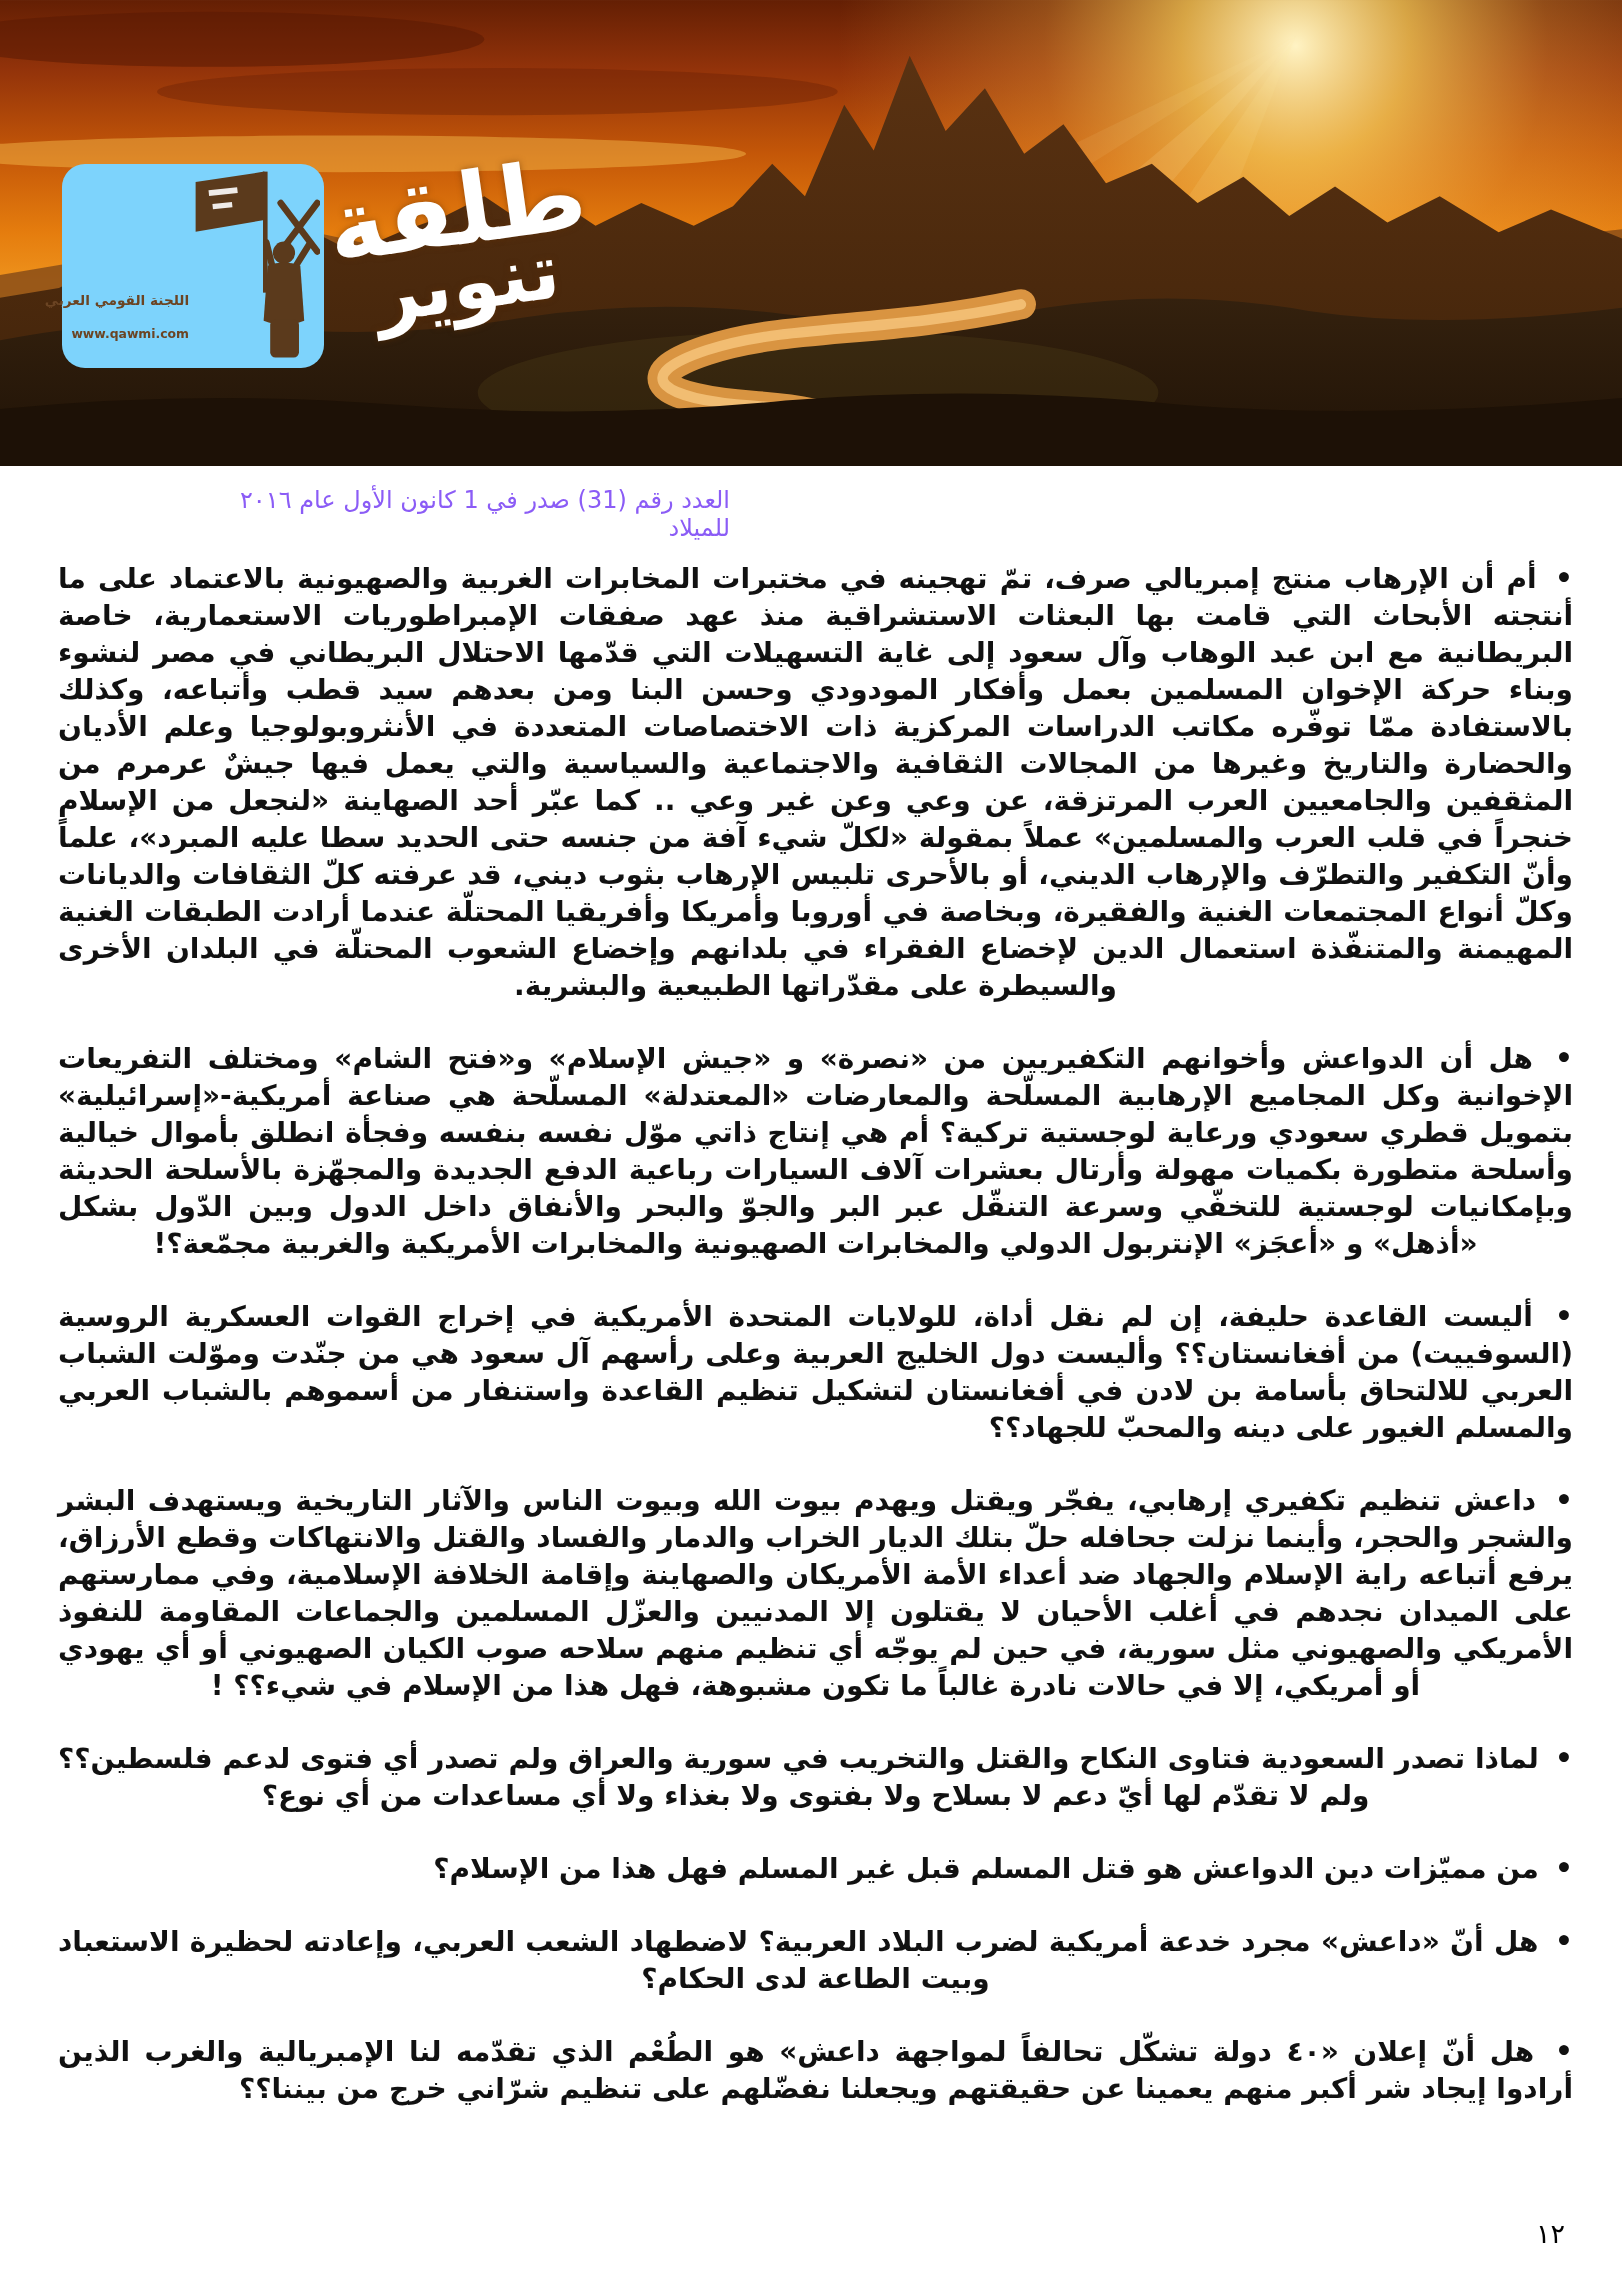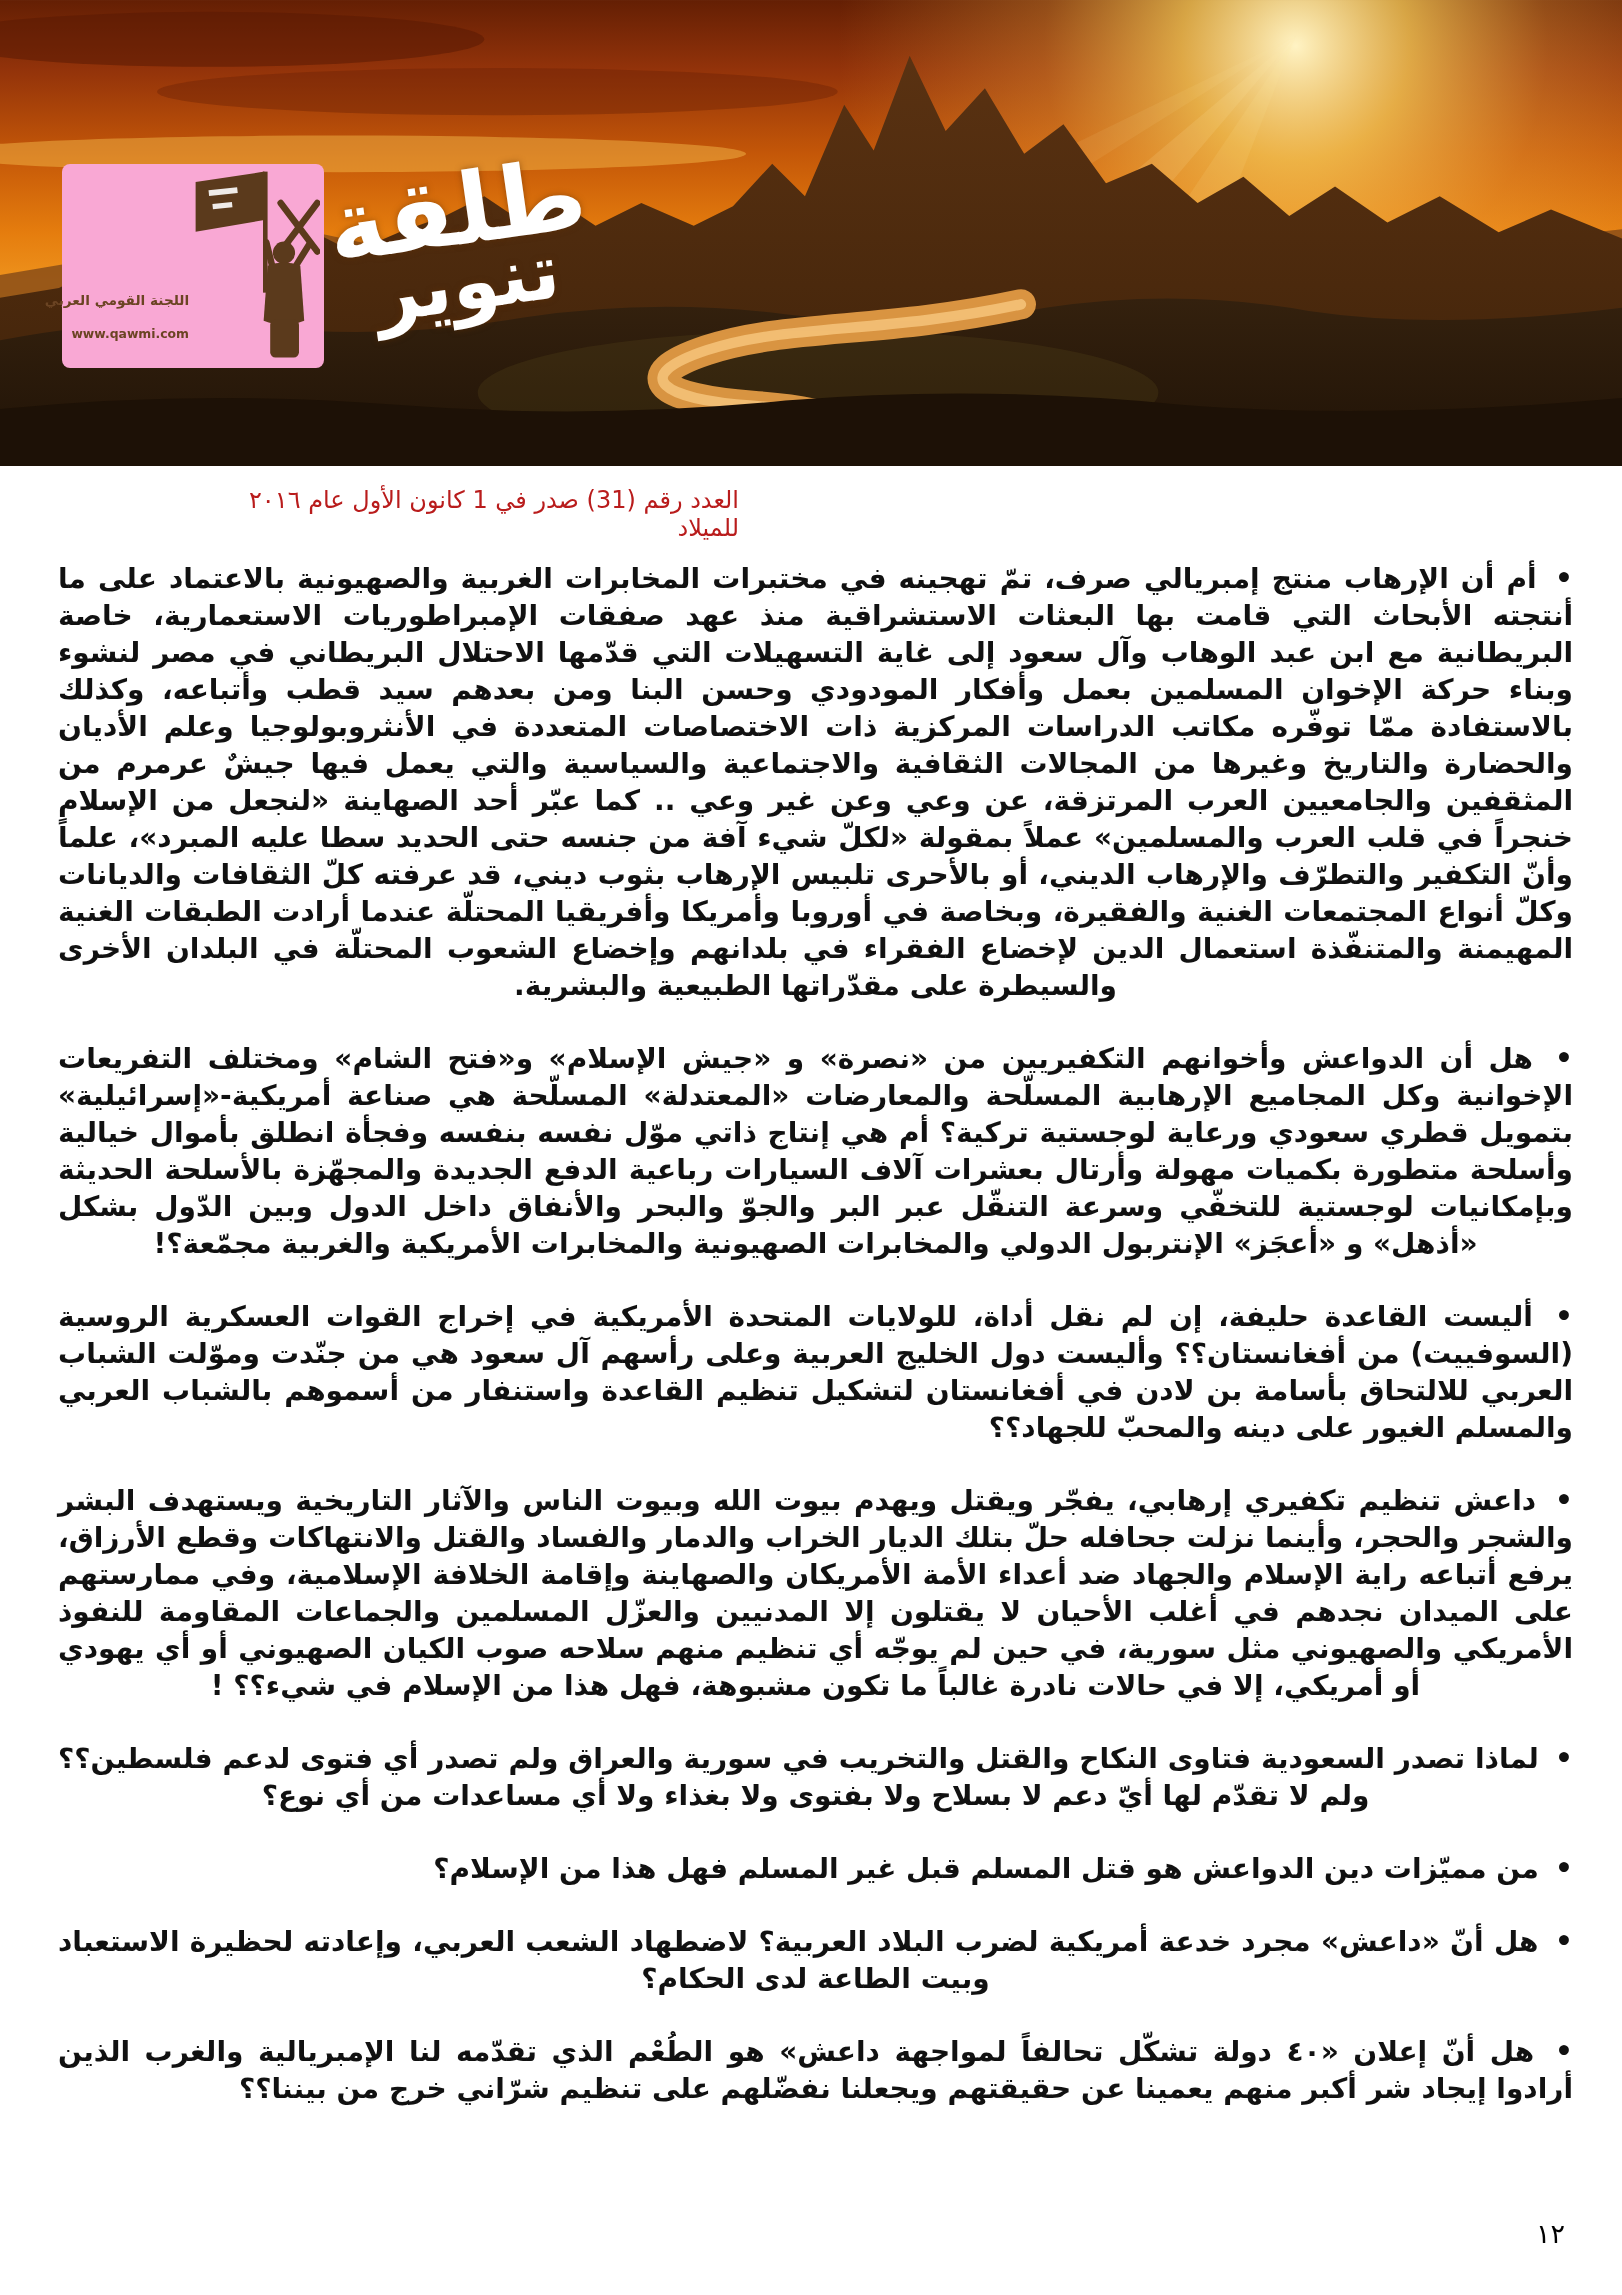--- a/index.html
+++ b/index.html
@@ -6,21 +6,21 @@
   .page{
     position:relative;width:1623px;height:2295px;background:#ffffff;
     font-family:"DejaVu Sans","Liberation Serif",sans-serif;
     overflow:hidden;direction:rtl;
   }
   
   .banner{position:absolute;left:0;top:0;width:1623px;height:466px;}
   .banner svg{display:block;}
   .logo-box{
     position:absolute;left:62px;top:164px;width:262px;height:204px;
-    background:#f9a8d4;border-radius:8px;direction:ltr;
+    background:#7dd3fc;border-radius:23px;direction:ltr;
   }
   .org-name{
     position:absolute;left:9.2px;top:128px;width:118px;
     font-size:13.7px;font-weight:bold;color:#6b4423;direction:rtl;
     white-space:nowrap;text-align:center;
   }
   .org-url{
     position:absolute;left:9.2px;top:162px;width:118px;
     font-size:12.4px;font-weight:bold;color:#6b4423;text-align:center;
     font-family:"DejaVu Sans",sans-serif;
@@ -28,22 +28,22 @@
   .emblem{position:absolute;right:3.9px;top:5.2px;}
   .masthead{
     position:absolute;left:330px;top:162px;width:262px;
     transform:rotate(-8deg);color:#ffffff;text-align:center;font-weight:bold;
     text-shadow:0 0 6.5px rgba(100,50,5,.55);
   }
   .masthead .w1{display:block;font-size:97px;line-height:1;}
   .masthead .w2{display:block;font-size:77px;line-height:1;margin-top:-14.4px;}
   
   .issue-line{
-    position:absolute;left:216px;top:486px;width:523px;
-    font-size:24px;color:#b91c1c;direction:rtl;text-align:right;
+    position:absolute;left:207px;top:486px;width:523px;
+    font-size:24px;color:#8b5cf6;direction:rtl;text-align:right;
     font-family:"DejaVu Sans","Liberation Serif",sans-serif;
   }
   
   .body-text{
     position:absolute;left:58px;top:560px;width:1519px;
     direction:rtl;text-align:justify;
     font-size:28px;line-height:37px;color:#111111;font-weight:bold;
   }
   .body-text p{margin:0 4px 36px 0;}
   .body-text p.center-last{text-align-last:center;}

